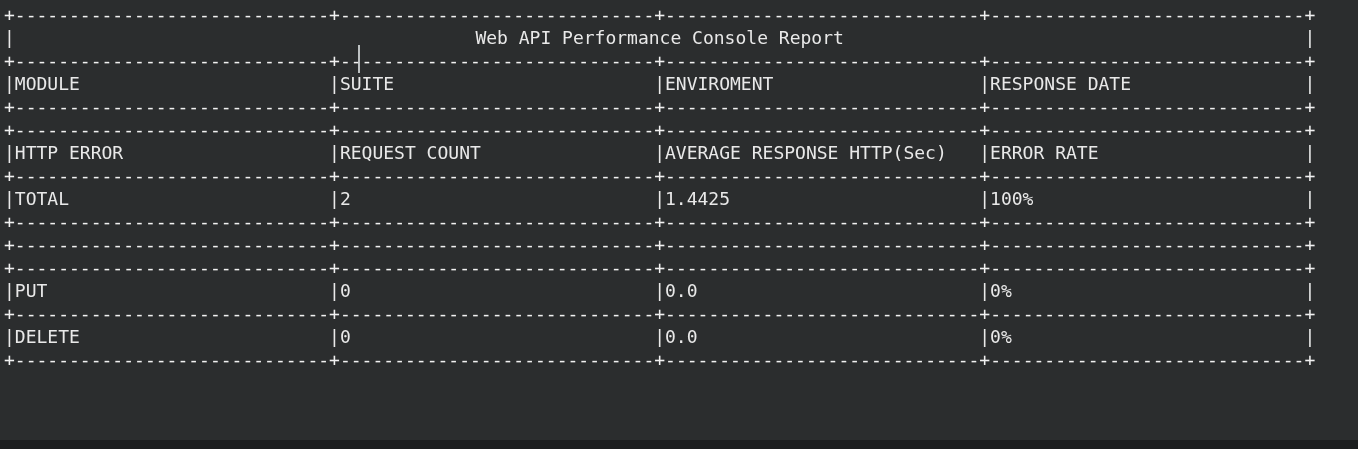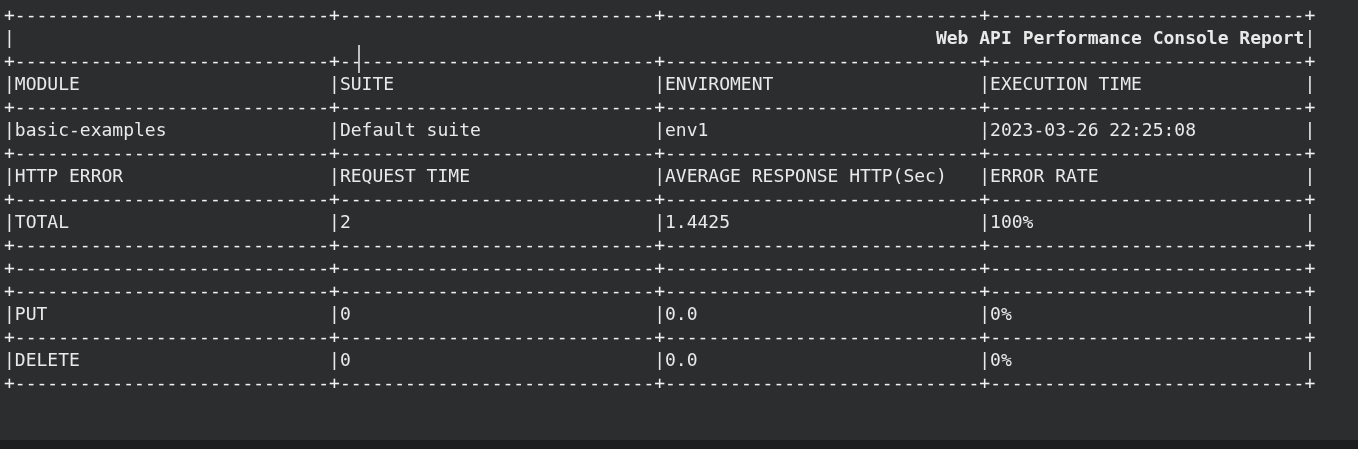--- a/index.html
+++ b/index.html
@@ -28,24 +28,23 @@
   .cell {
     display: inline-block;
     width: 29ch;
     overflow: visible;
     vertical-align: top;
     white-space: pre;
   }
   .cell-title {
     display: inline-block;
     width: 119ch;
-    text-align: right;
+    text-align: center;
     vertical-align: top;
     white-space: pre;
-    font-weight: bold;
   }
   .divider { color: #f1f1f1; }
   .cursor {
     position: absolute;
     left: 358px;
     top: 45px;
     width: 2px;
     height: 28px;
     background: #cdd1d3;
     opacity: 0.9;
@@ -60,29 +59,28 @@
 <body style="background: rgb(43, 45, 46);">
 
 <div class="term" style="background: rgb(43, 45, 46); color: rgb(233, 233, 233);">
 
   <div class="line divider" style="color: rgb(241, 241, 241);">+-----------------------------+-----------------------------+-----------------------------+-----------------------------+</div>
 
   <div class="line"><span class="pipe">|</span><span class="cell-title">Web API Performance Console Report</span><span class="pipe">|</span></div>
 
   <div class="line divider" style="color: rgb(241, 241, 241);">+-----------------------------+-----------------------------+-----------------------------+-----------------------------+</div>
 
-  <div class="line"><span class="pipe">|</span><span class="cell">MODULE</span><span class="pipe">|</span><span class="cell">SUITE</span><span class="pipe">|</span><span class="cell">ENVIROMENT</span><span class="pipe">|</span><span class="cell">EXECUTION TIME</span><span class="pipe">|</span></div>
+  <div class="line"><span class="pipe">|</span><span class="cell">MODULE</span><span class="pipe">|</span><span class="cell">SUITE</span><span class="pipe">|</span><span class="cell">ENVIROMENT</span><span class="pipe">|</span><span class="cell">RESPONSE DATE</span><span class="pipe">|</span></div>
 
   <div class="line divider" style="color: rgb(241, 241, 241);">+-----------------------------+-----------------------------+-----------------------------+-----------------------------+</div>
 
-  <div class="line"><span class="pipe">|</span><span class="cell">basic-examples</span><span class="pipe">|</span><span class="cell">Default suite</span><span class="pipe">|</span><span class="cell">env1</span><span class="pipe">|</span><span class="cell">2023-03-26 22:25:08</span><span class="pipe">|</span></div>
 
   <div class="line divider" style="color: rgb(241, 241, 241);">+-----------------------------+-----------------------------+-----------------------------+-----------------------------+</div>
 
-  <div class="line"><span class="pipe">|</span><span class="cell">HTTP ERROR</span><span class="pipe">|</span><span class="cell">REQUEST TIME</span><span class="pipe">|</span><span class="cell">AVERAGE RESPONSE HTTP(Sec)</span><span class="pipe">|</span><span class="cell">ERROR RATE</span><span class="pipe">|</span></div>
+  <div class="line"><span class="pipe">|</span><span class="cell">HTTP ERROR</span><span class="pipe">|</span><span class="cell">REQUEST COUNT</span><span class="pipe">|</span><span class="cell">AVERAGE RESPONSE HTTP(Sec)</span><span class="pipe">|</span><span class="cell">ERROR RATE</span><span class="pipe">|</span></div>
 
   <div class="line divider" style="color: rgb(241, 241, 241);">+-----------------------------+-----------------------------+-----------------------------+-----------------------------+</div>
 
   <div class="line"><span class="pipe">|</span><span class="cell">TOTAL</span><span class="pipe">|</span><span class="cell">2</span><span class="pipe">|</span><span class="cell">1.4425</span><span class="pipe">|</span><span class="cell">100%</span><span class="pipe">|</span></div>
 
   <div class="line divider" style="color: rgb(241, 241, 241);">+-----------------------------+-----------------------------+-----------------------------+-----------------------------+</div>
 
 
   <div class="line divider" style="color: rgb(241, 241, 241);">+-----------------------------+-----------------------------+-----------------------------+-----------------------------+</div>
 

